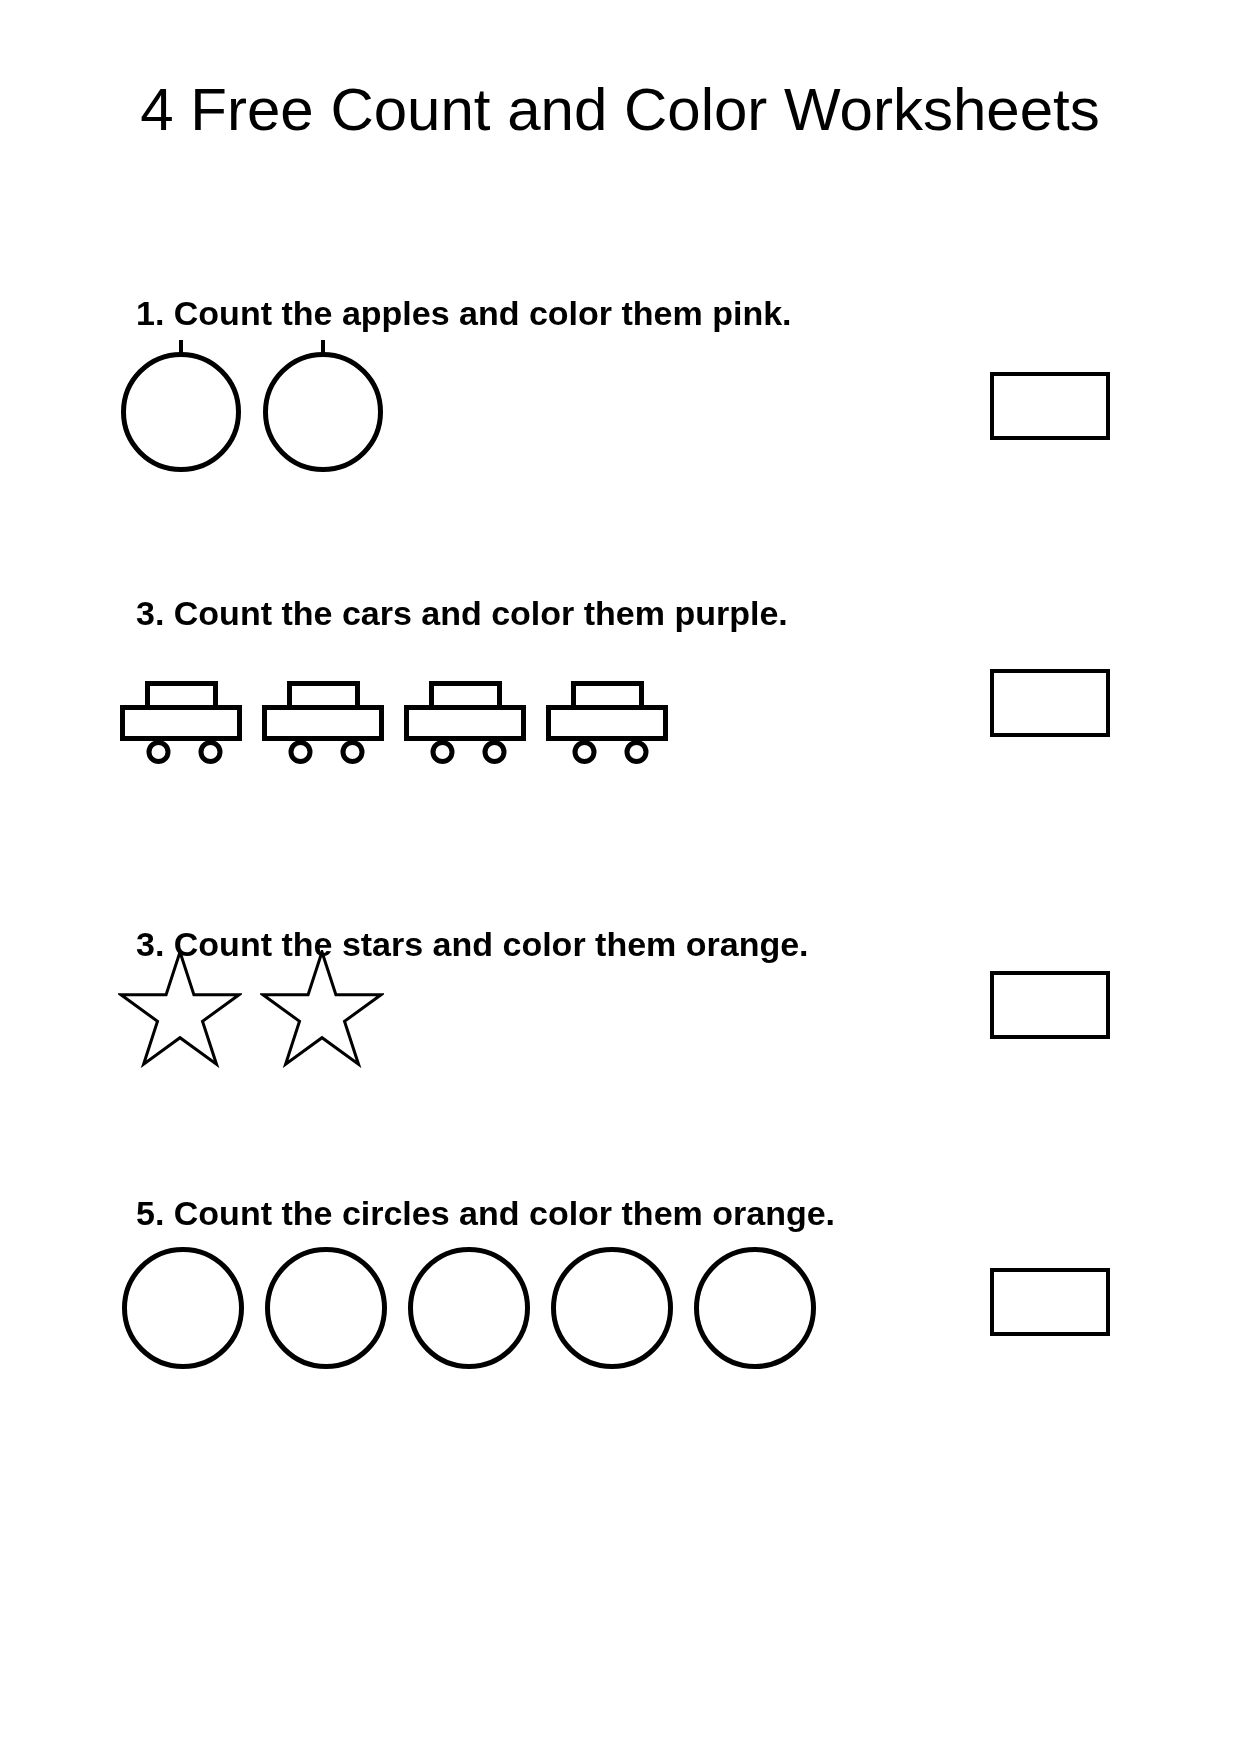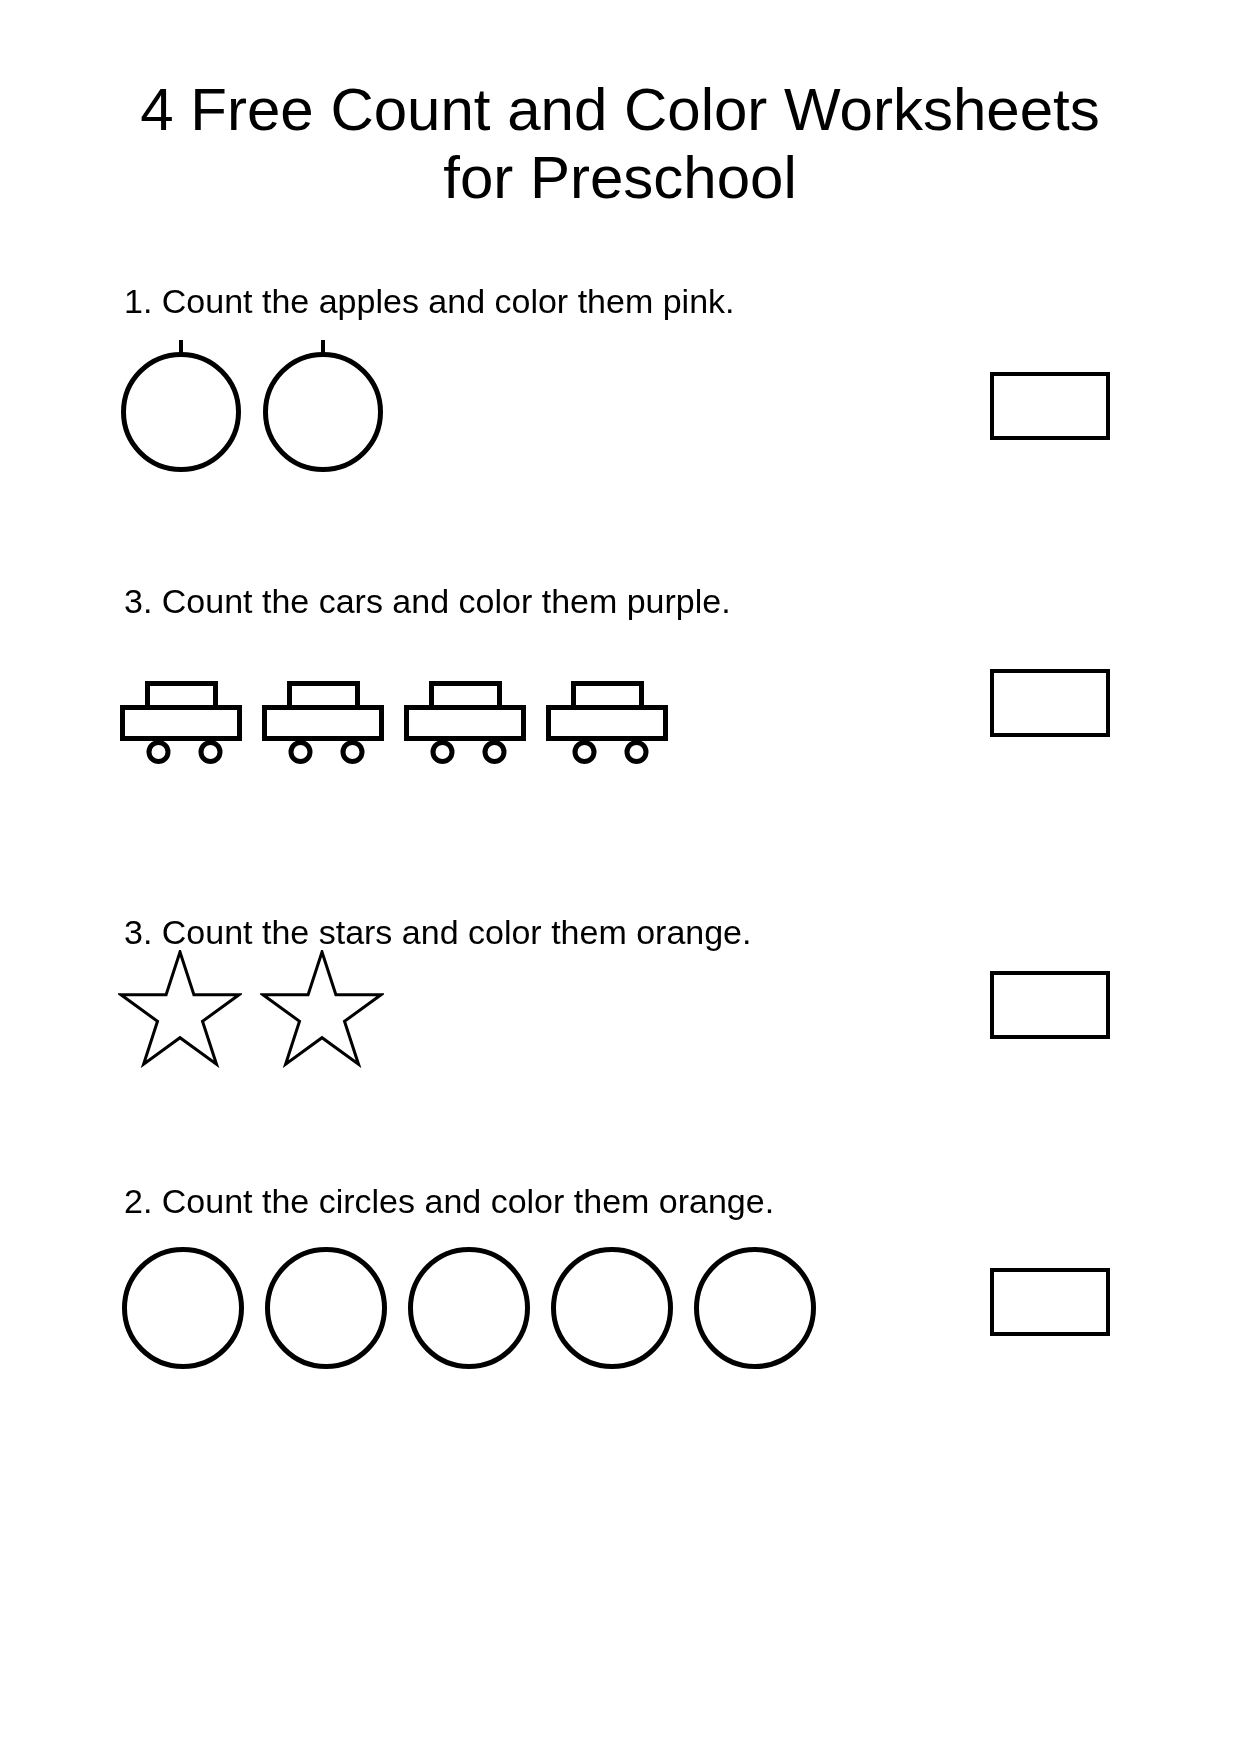--- a/index.html
+++ b/index.html
@@ -23,23 +23,23 @@
     margin: 0;
     text-align: center;
     font-size: 60px;
     font-weight: 400;
     line-height: 68px;
     color: #000000;
   }
   .question-text {
     position: absolute;
     left: 120px;
-    margin: 4px;
+    margin: 16px;
     font-size: 34px;
-    font-weight: 400;
+    font-weight: 700;
     line-height: 40px;
     white-space: nowrap;
     color: #000000;
   }
   #q1-text { top: 277px; }
   #q2-text { top: 577px; }
   #q3-text { top: 908px; }
   #q4-text { top: 1177px; }
 
   .shape-row {
@@ -66,21 +66,20 @@
   #q1-box { top: 372px; }
   #q2-box { top: 669px; }
   #q3-box { top: 971px; }
   #q4-box { top: 1268px; }
 </style>
 </head>
 <body>
 
 <h1 class="page-title">
   <span>4 Free Count and Color Worksheets</span><br>
-  <span>for Preschool</span>
 </h1>
 
 <section>
   <p id="q1-text" class="question-text">1. Count the apples and color them pink.</p>
   <div id="apple-row" class="shape-row">
   <span class="shape">
     <svg width="122" height="132" viewBox="0 0 122 132" xmlns="http://www.w3.org/2000/svg">
       <line x1="61" y1="0" x2="61" y2="15" stroke="#000" stroke-width="4"></line>
       <circle cx="61" cy="72" r="57.5" fill="none" stroke="#000" stroke-width="5"></circle>
     </svg>
@@ -150,21 +149,21 @@
   <span class="shape">
     <svg width="124" height="118" viewBox="0 0 124 118" xmlns="http://www.w3.org/2000/svg">
       <polygon points="62,2 75.9,44.8 121,44.8 84.5,71.3 98.5,114.2 62,87.7 25.6,114.2 39.5,71.3 3,44.8 48.1,44.8" fill="none" stroke="#000" stroke-width="3"></polygon>
     </svg>
   </span>
 </div>
   <div id="q3-box" class="answer-box"></div>
 </section>
 
 <section>
-  <p id="q4-text" class="question-text">2. Count the circles and color them orange.</p>
+  <p id="q4-text" class="question-text">5. Count the circles and color them orange.</p>
   <div id="circle-row" class="shape-row">
   <span class="shape">
     <svg width="122" height="122" viewBox="0 0 122 122" xmlns="http://www.w3.org/2000/svg">
       <circle cx="61" cy="61" r="58.5" fill="none" stroke="#000" stroke-width="5"></circle>
     </svg>
   </span>
 
   <span class="shape">
     <svg width="122" height="122" viewBox="0 0 122 122" xmlns="http://www.w3.org/2000/svg">
       <circle cx="61" cy="61" r="58.5" fill="none" stroke="#000" stroke-width="5"></circle>

